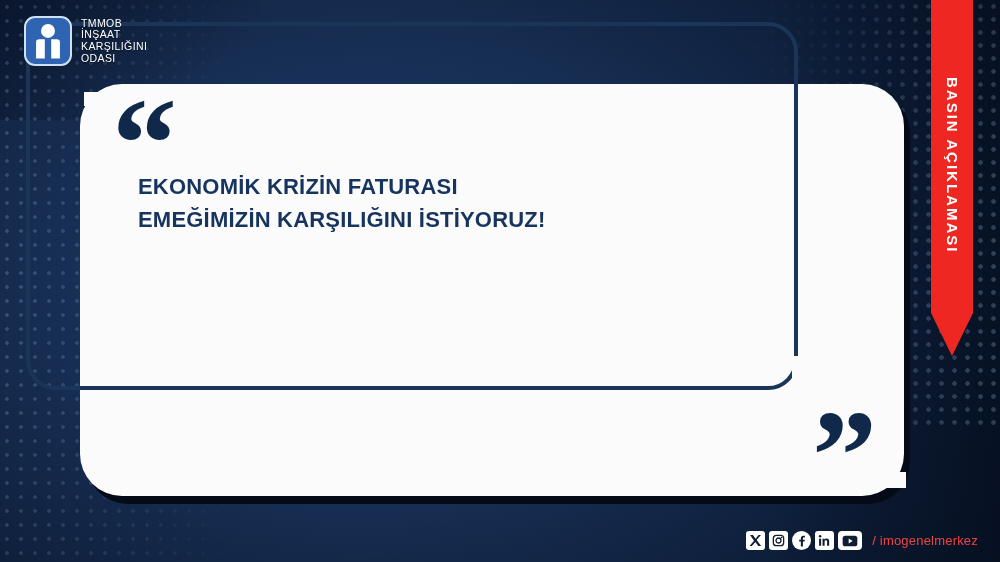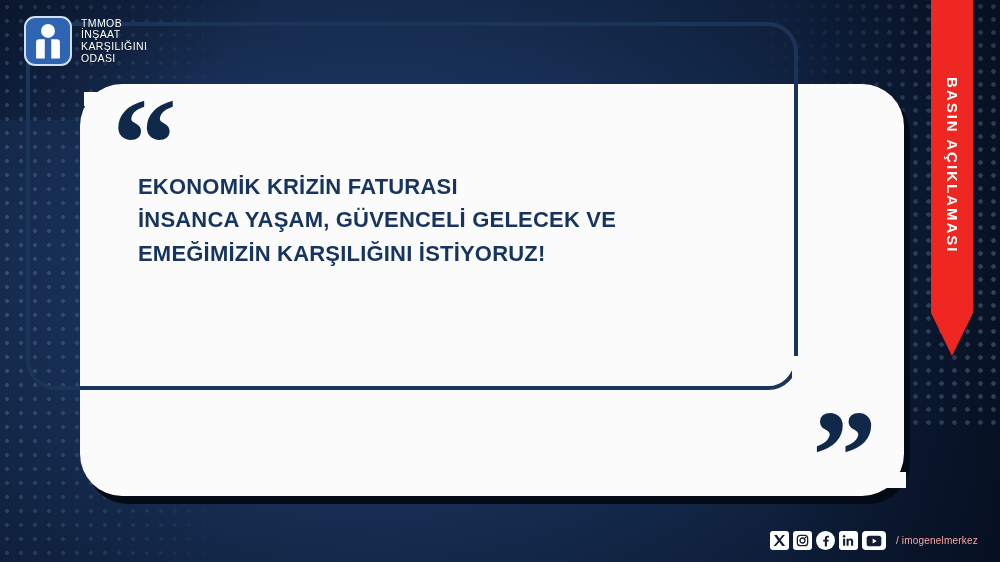--- a/index.html
+++ b/index.html
@@ -218,22 +218,22 @@
     display: flex;
     align-items: center;
     justify-content: center;
     flex: none;
   }
   .s-ico.sq { border-radius: 3px; }
   .s-ico.rd { border-radius: 50%; }
   .s-ico.rect { width: 24px; border-radius: 4px; }
   .s-ico svg { display: block; }
   .s-handle {
-    color: #fca5a5;
-    font-size: 10px;
+    color: #ef4444;
+    font-size: 13px;
     margin-left: 6px;
     letter-spacing: 0.2px;
     white-space: nowrap;
   }
 </style>
 </head>
 <body>
 
 <div class="stage">
 
@@ -270,21 +270,20 @@
   <div class="brk brk-tl"></div>
   <div class="brk brk-bl"></div>
   <div class="brk brk-br"></div>
   <div class="brk brk-rr"></div>
 
   <div class="quote-open">“</div>
   <div class="quote-close">”</div>
 
   <div class="headline">
     <p>EKONOMİK KRİZİN FATURASI</p>
-    <p>İNSANCA YAŞAM, GÜVENCELİ GELECEK VE</p>
     <p>EMEĞİMİZİN KARŞILIĞINI İSTİYORUZ!</p>
   </div>
 
   <div class="social">
     <span class="s-ico sq">
       <svg width="13" height="13" viewBox="0 0 24 24" aria-hidden="true">
         <path fill="#111d33" d="M2 2h5.2l5 6.7L17.6 2H22l-7.9 9.1L22.4 22h-5.2l-5.4-7.2L5.4 22H1l8.3-9.6L2 2z"></path>
       </svg>
     </span>
     <span class="s-ico sq">

